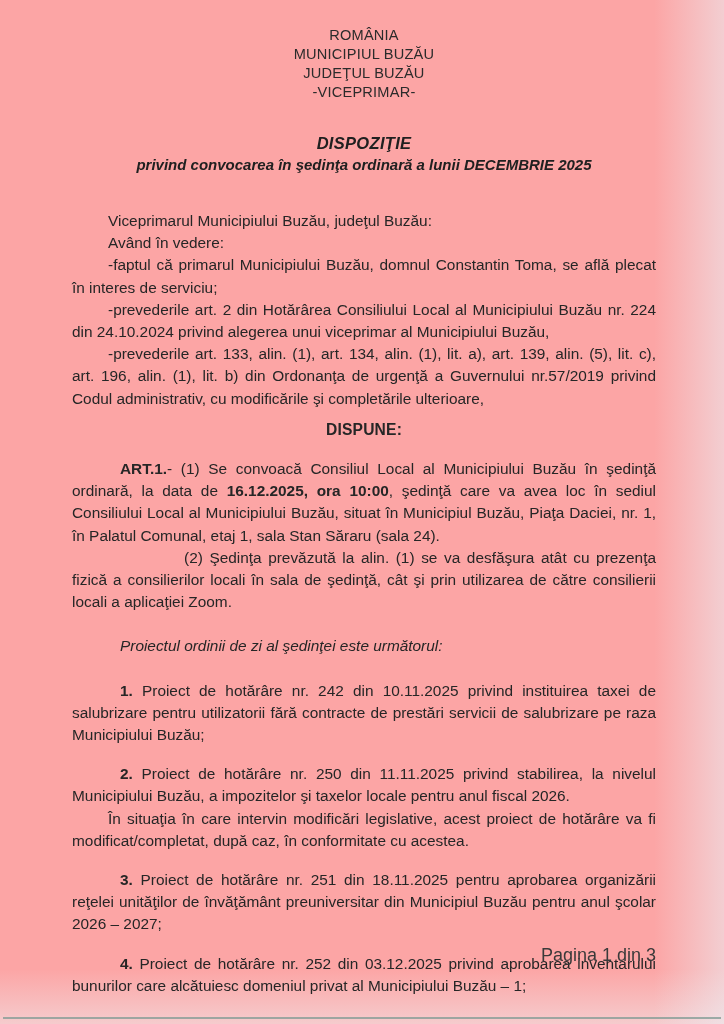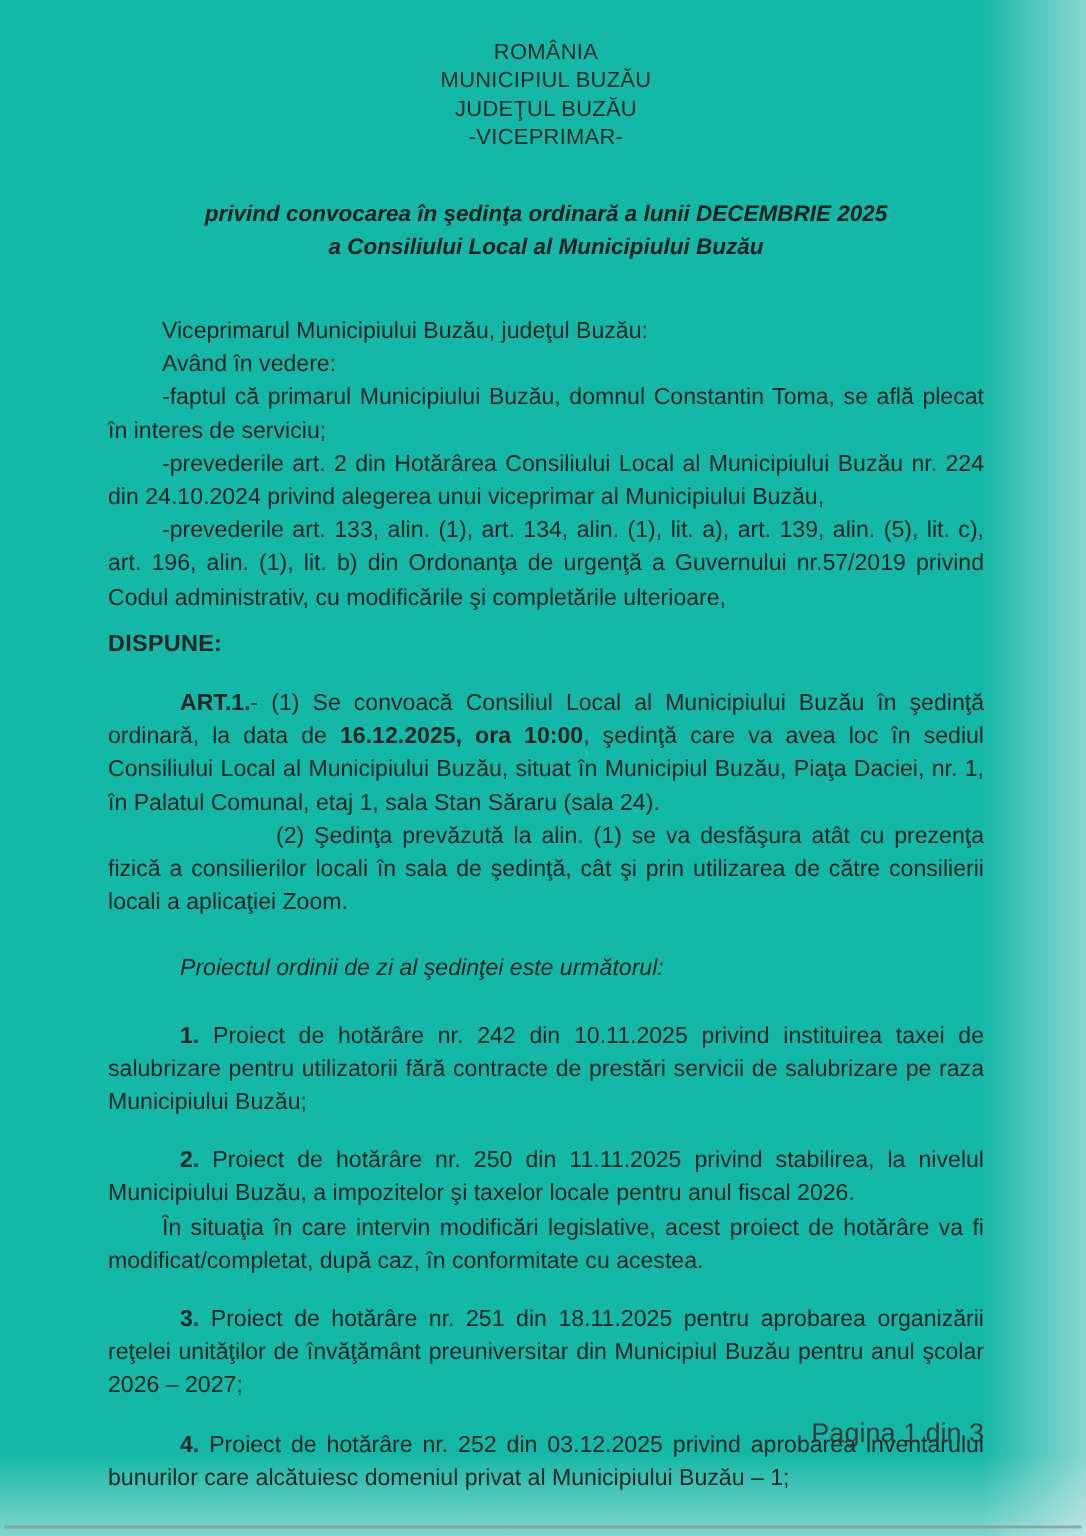--- a/index.html
+++ b/index.html
@@ -14,21 +14,21 @@
     overflow: hidden;
     font-family: "Liberation Sans", sans-serif;
     color: #262626;
     -webkit-font-smoothing: antialiased;
   }
 
   .page {
     position: relative;
     width: 724px;
     height: 1024px;
-    background: #14b8a6;
+    background: #fca5a5;
     box-sizing: border-box;
     padding: 0;
   }
 
   
   .scan-tint {
     position: absolute;
     inset: 0;
     pointer-events: none;
     background:
@@ -80,21 +80,21 @@
     text-align: justify;
     color: #262626;
   }
   .body p { margin: 0; }
 
   .ind    { text-indent: 36px; }
   .ind-lg { text-indent: 48px; }
   .ind-xl { text-indent: 112px; }
 
   .center-bold {
-    text-align: left;
+    text-align: center;
     font-weight: bold;
     font-size: 15.6px;
     letter-spacing: 0.2px;
   }
 
   .gap-sm { height: 9px; }
   .gap-md { height: 17px; }
   .gap-lg { height: 22px; }
 
   .b { font-weight: bold; }
@@ -129,22 +129,22 @@
   <div class="content">
 
     <div class="masthead">
       <div>ROMÂNIA</div>
       <div>MUNICIPIUL BUZĂU</div>
       <div>JUDEŢUL BUZĂU</div>
       <div>-VICEPRIMAR-</div>
     </div>
 
     <div class="titleblock">
+      <div class="title-main">DISPOZIŢIE</div>
       <div class="title-sub">privind convocarea în şedinţa ordinară a lunii DECEMBRIE 2025</div>
-      <div class="title-sub">a Consiliului Local al Municipiului Buzău</div>
     </div>
 
     <div class="body">
 
       <p class="ind">Viceprimarul Municipiului Buzău, judeţul Buzău:</p>
       <p class="ind">Având în vedere:</p>
       <p class="ind">-faptul că primarul Municipiului Buzău, domnul Constantin Toma, se află plecat în interes de serviciu;</p>
       <p class="ind">-prevederile art. 2 din Hotărârea Consiliului Local al Municipiului Buzău nr. 224 din 24.10.2024 privind alegerea unui viceprimar al Municipiului Buzău,</p>
       <p class="ind">-prevederile art. 133, alin. (1), art. 134, alin. (1), lit. a), art. 139, alin. (5), lit. c), art. 196, alin. (1), lit. b) din Ordonanţa de urgenţă a Guvernului nr.57/2019 privind Codul administrativ, cu modificările şi completările ulterioare,</p>
 

